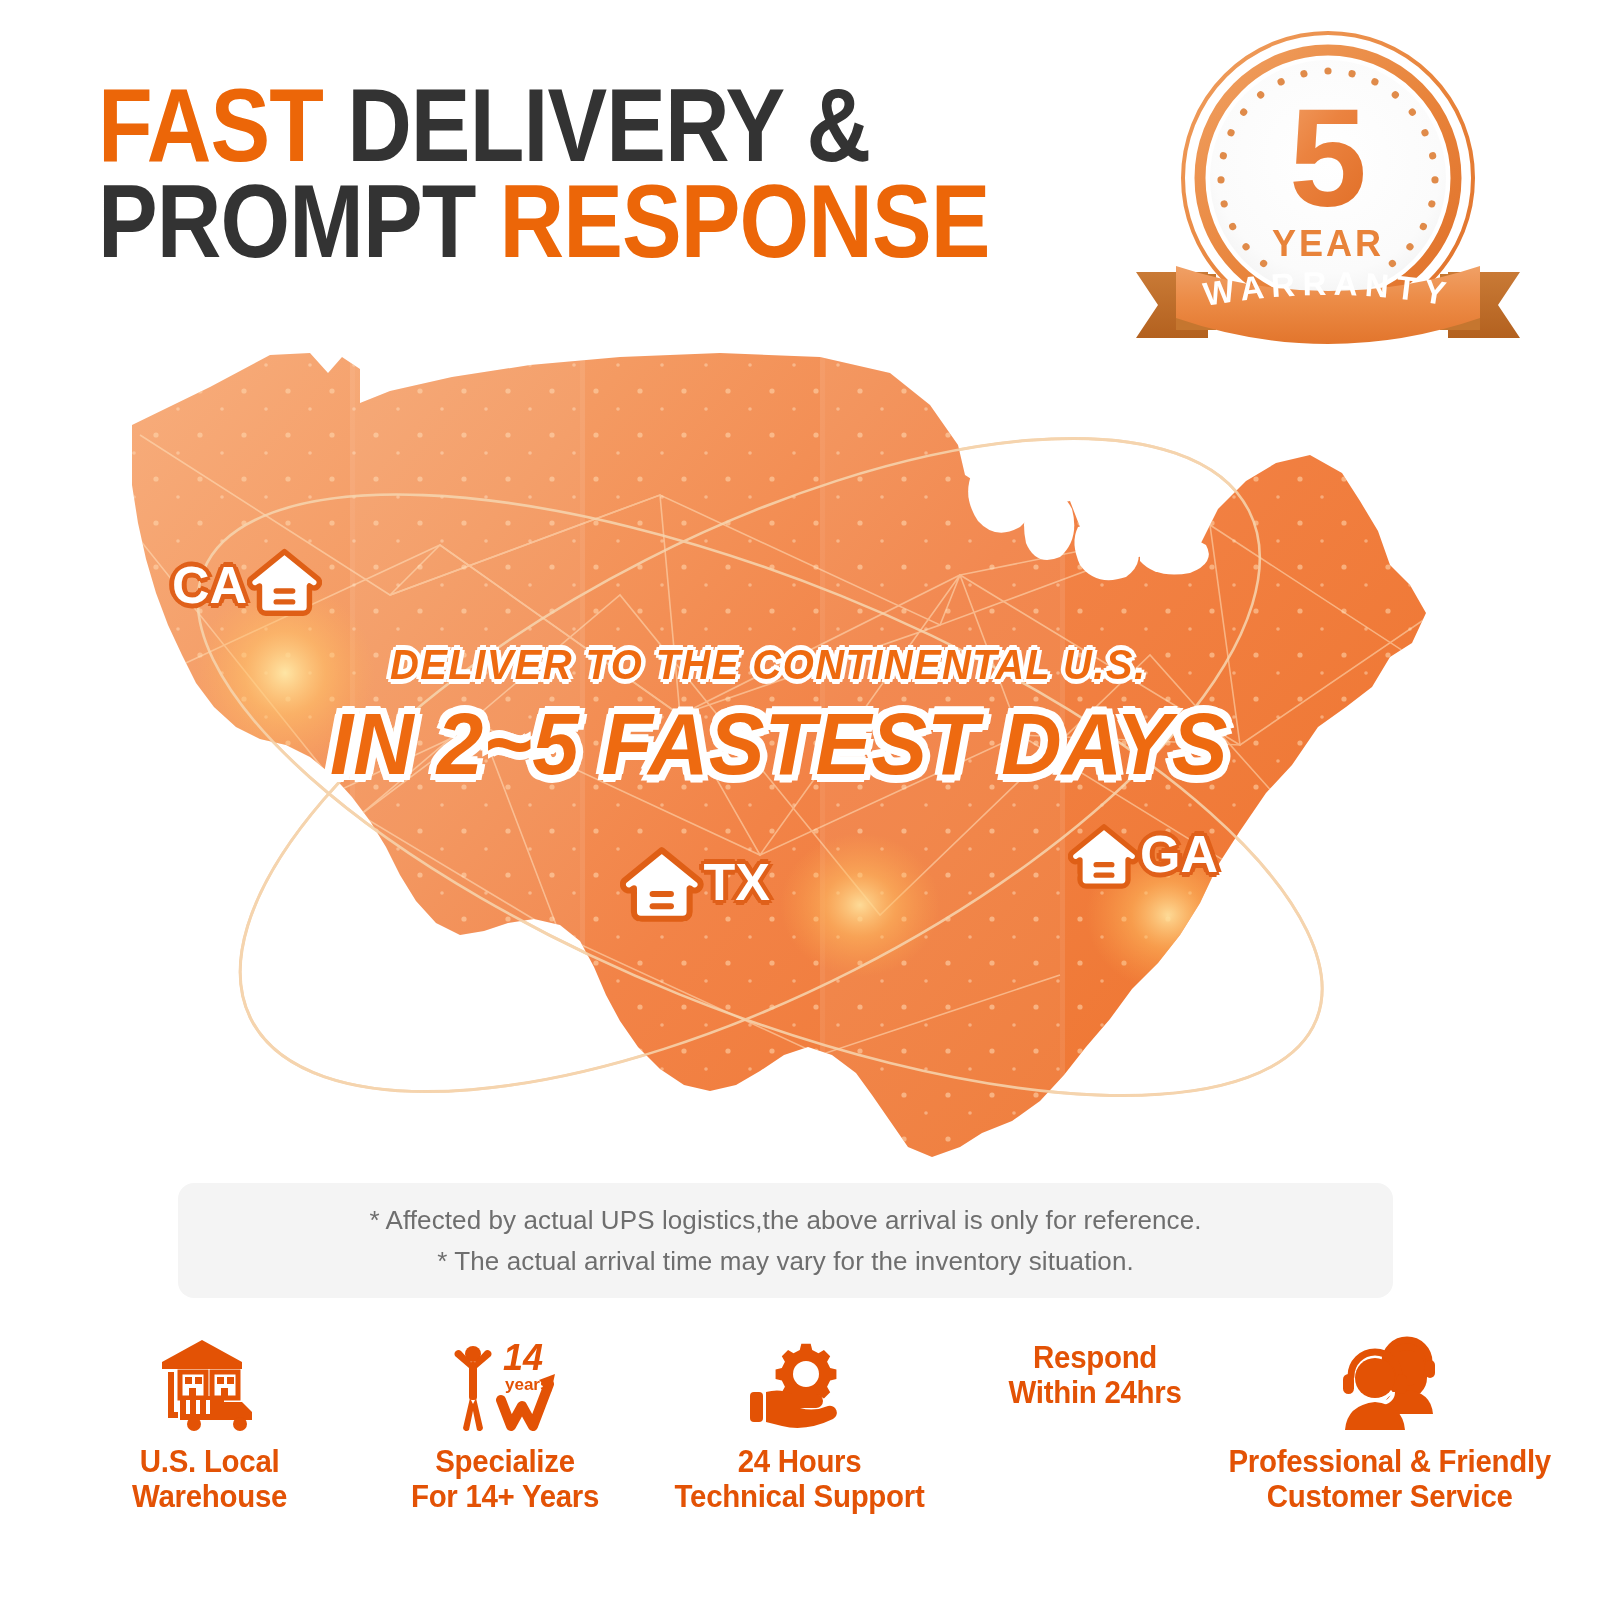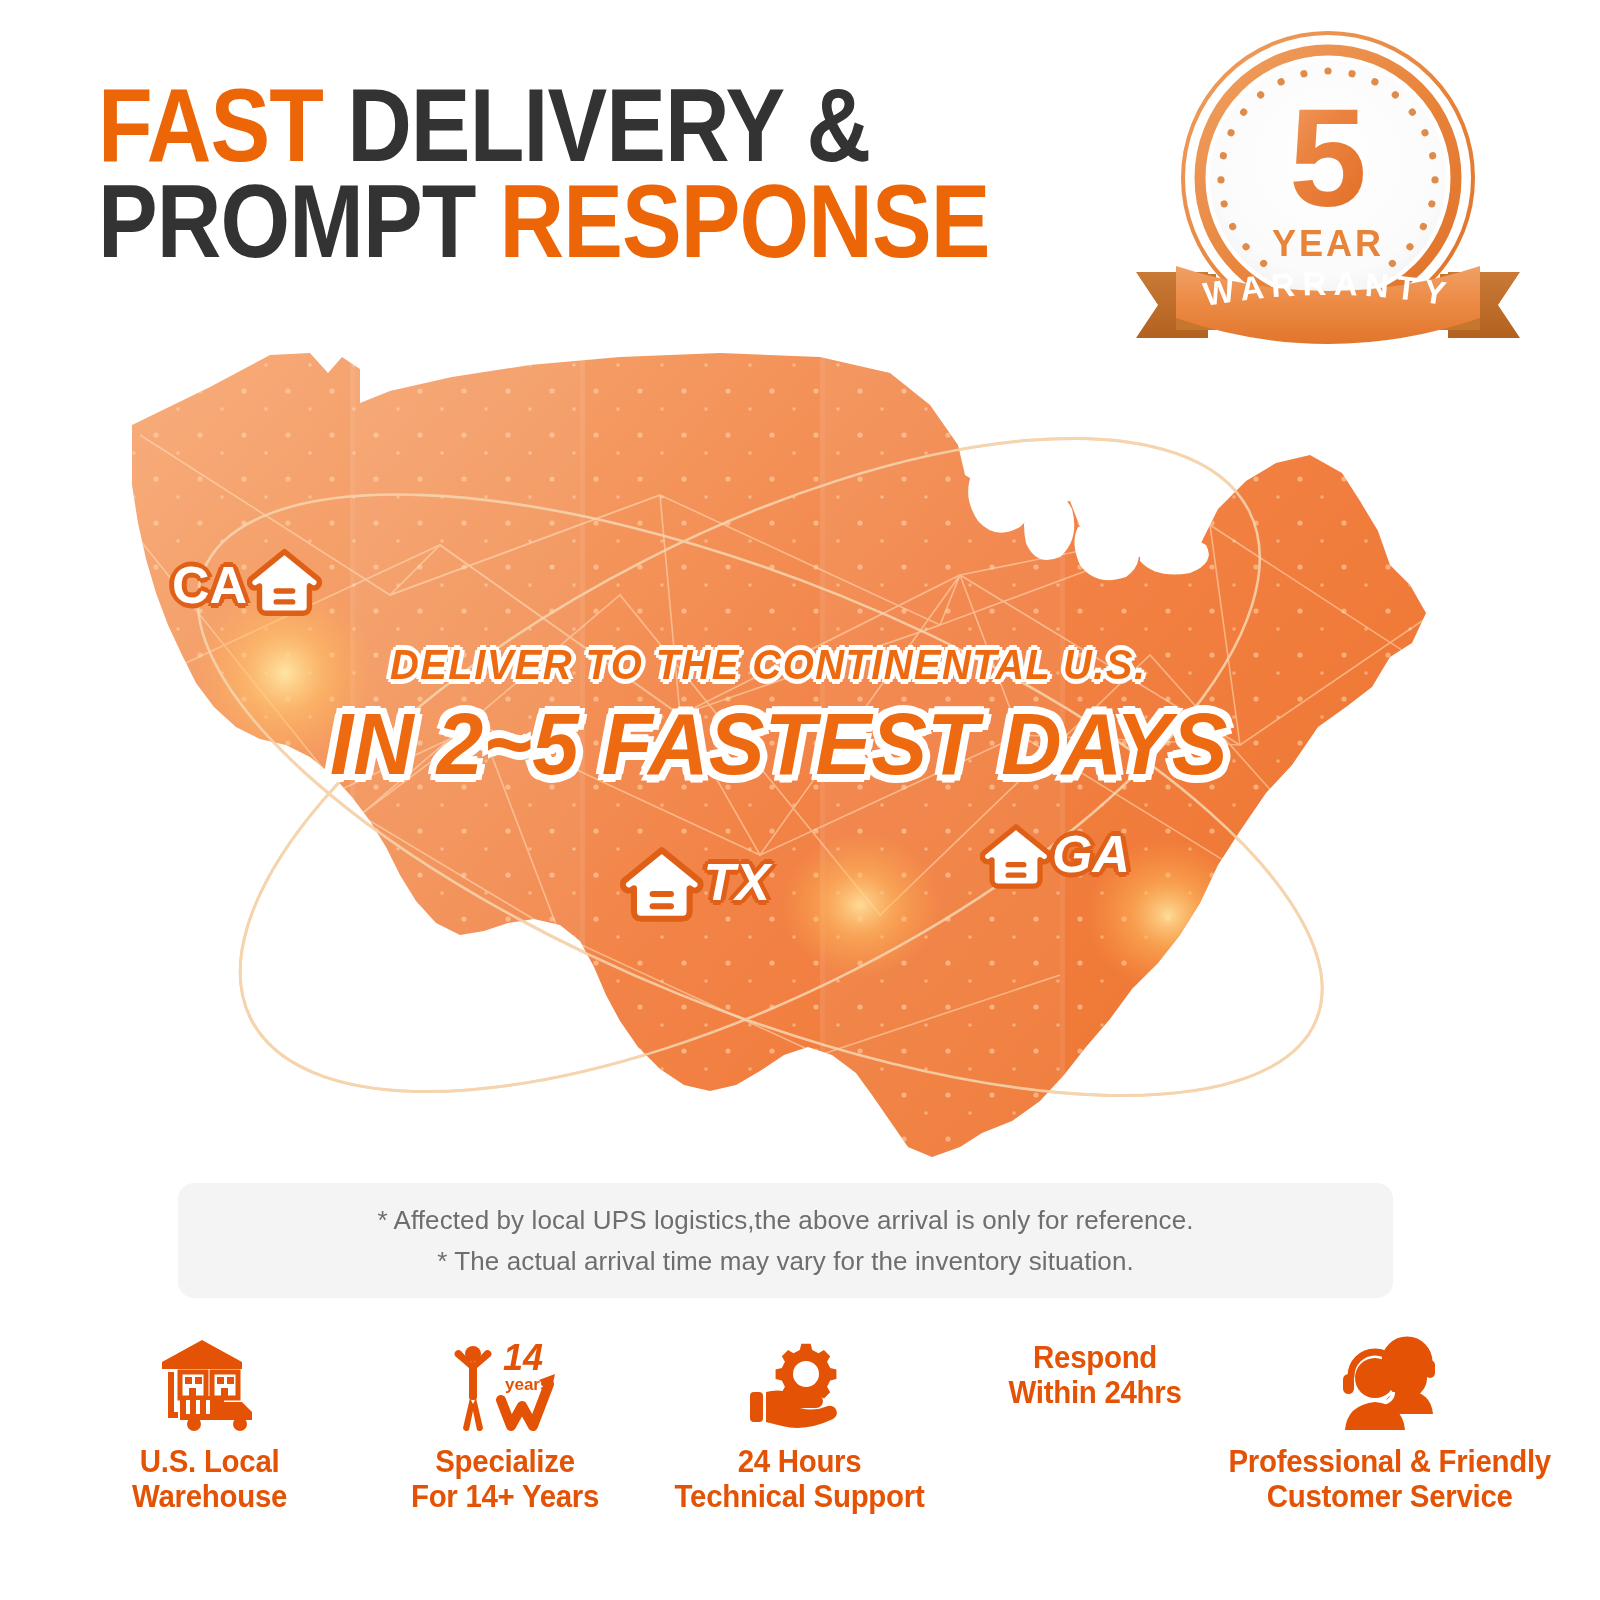--- a/index.html
+++ b/index.html
@@ -60,27 +60,27 @@
   .marker .mlabel{
     font-family:"Liberation Sans","DejaVu Sans",sans-serif;
     font-weight:bold;font-size:52px;color:#ffffff;line-height:1;
     letter-spacing:0px;
     text-shadow:
       -4px 0 0 #E0601A, 4px 0 0 #E0601A, 0 -4px 0 #E0601A, 0 4px 0 #E0601A,
       -3px -3px 0 #E0601A, 3px -3px 0 #E0601A, -3px 3px 0 #E0601A, 3px 3px 0 #E0601A,
       -5px 0 0 #E0601A, 5px 0 0 #E0601A, 0 -5px 0 #E0601A, 0 5px 0 #E0601A;
   }
   .marker .house{width:96px;height:88px;}
-  .marker.below .mlabel{margin-top:-4px;font-style:italic;}
+  .marker.below .mlabel{margin-top:-4px;}
   .marker.above .mlabel{margin-bottom:-6px;}
 
   .mk-ca{left:172px;top:538px;}
   .mk-pa{left:1092px;top:552px;}
   .mk-tx{left:620px;top:840px;}
-  .mk-ga{left:980px;top:812px;}
+  .mk-ga{left:1068px;top:812px;}
 
   
   .disclaimer{
     position:absolute;left:178px;top:1183px;width:1215px;height:115px;
     background:#F4F4F4;border-radius:16px;
     display:flex;flex-direction:column;align-items:center;justify-content:center;
   }
   .disclaimer p{
     margin:0;color:#6E6E6E;font-size:26px;line-height:1.55;
     font-family:"Liberation Sans","DejaVu Sans",sans-serif;font-weight:normal;
@@ -381,21 +381,21 @@
   <div class="marker below mk-ga">
     <svg class="house" viewBox="0 0 96 88" xmlns="http://www.w3.org/2000/svg">
       <path d="M 48 5 L 91 40 a7 7 0 0 1 -8 11 L 80 49 L 80 76 a8 8 0 0 1 -8 8 L 24 84 a8 8 0 0 1 -8 -8 L 16 49 L 13 51 a7 7 0 0 1 -8 -11 Z" fill="#ffffff" stroke="#DF5F16" stroke-width="7" stroke-linejoin="round"></path>
       <rect x="34" y="52" width="28" height="7" rx="3.5" fill="#DF5F16"></rect>
       <rect x="34" y="66" width="28" height="7" rx="3.5" fill="#DF5F16"></rect>
     </svg>
     <div class="mlabel">GA</div>
   </div>
 
   <div class="disclaimer">
-    <p>* Affected by local UPS logistics,the above arrival is only for reference.</p>
+    <p>* Affected by actual UPS logistics,the above arrival is only for reference.</p>
     <p>* The actual arrival time may vary for the inventory situation.</p>
   </div>
 
   <div class="features">
 
     <div class="feat">
       <div class="ficon">
         <svg width="108" height="100" viewBox="0 0 108 100" xmlns="http://www.w3.org/2000/svg" fill="#E35205">
           <path d="M 6 28 L 46 6 L 86 28 L 86 35 L 6 35 Z"></path>
           <rect x="12" y="38" width="6" height="46"></rect>

